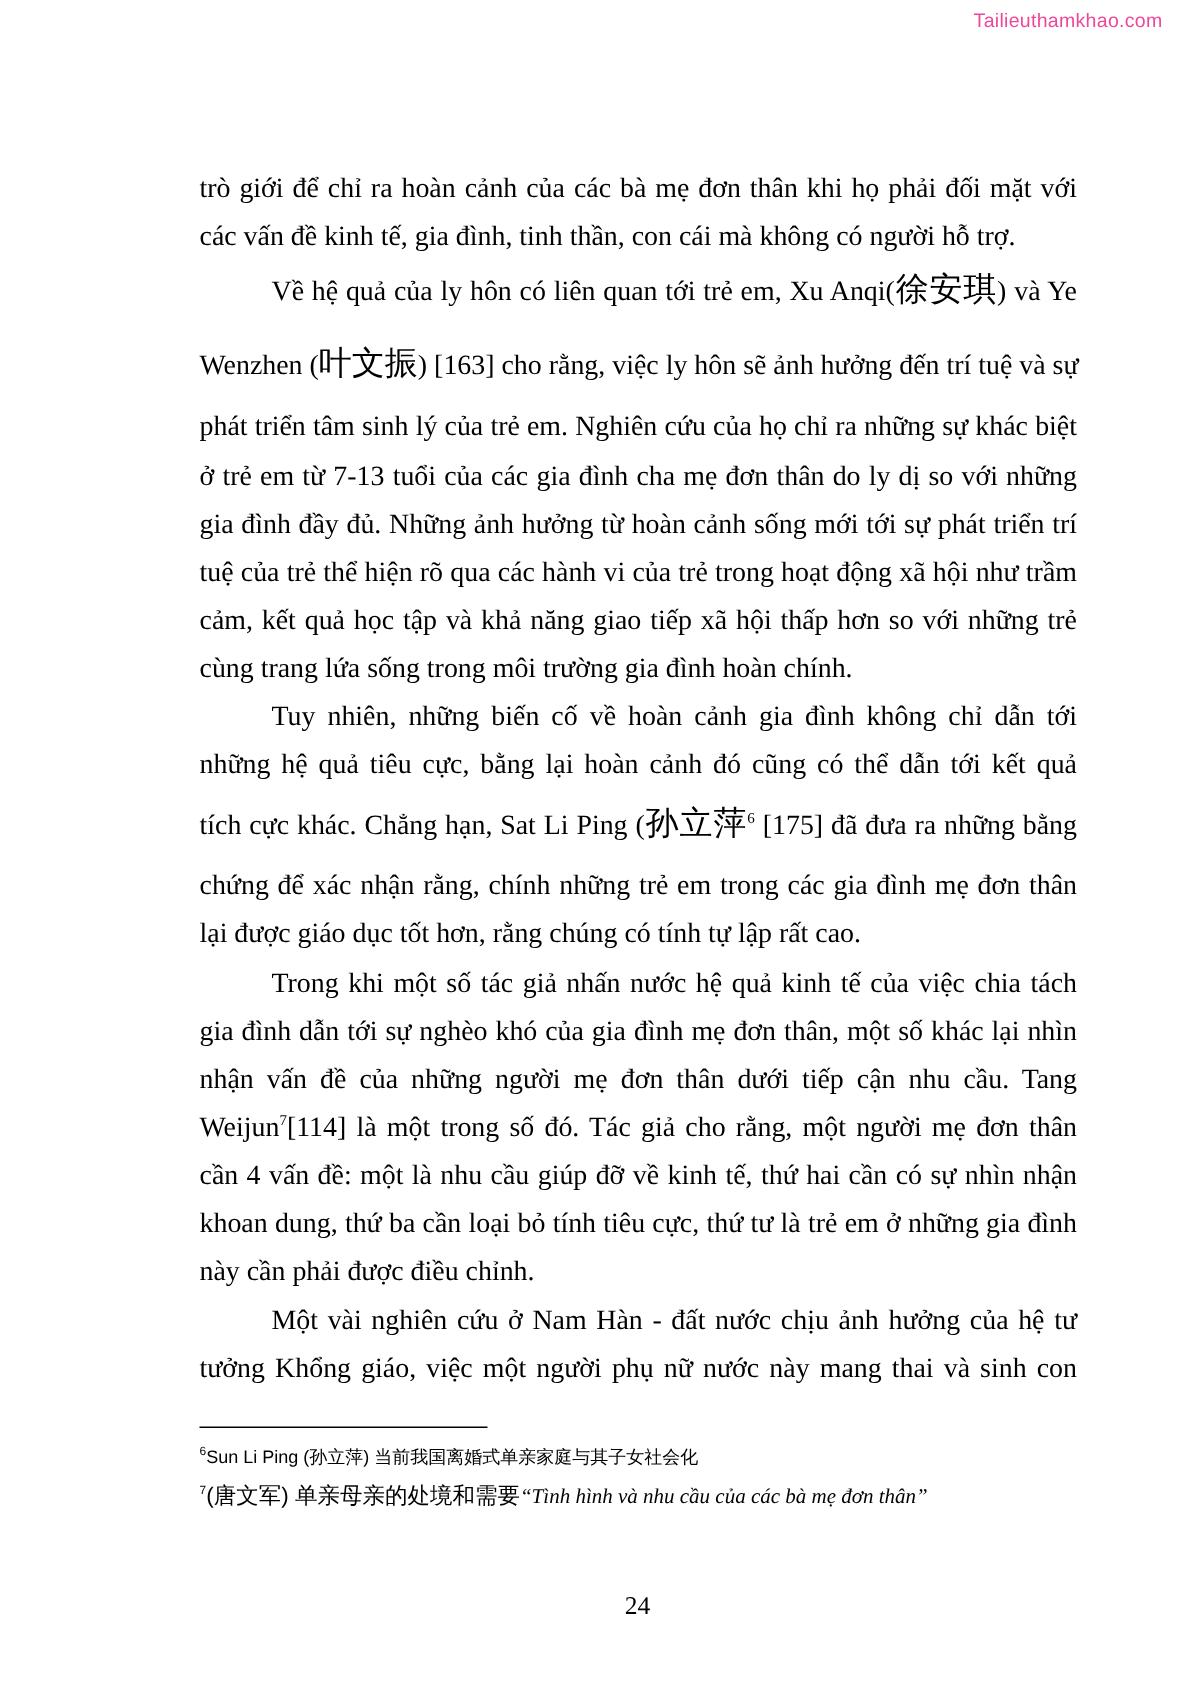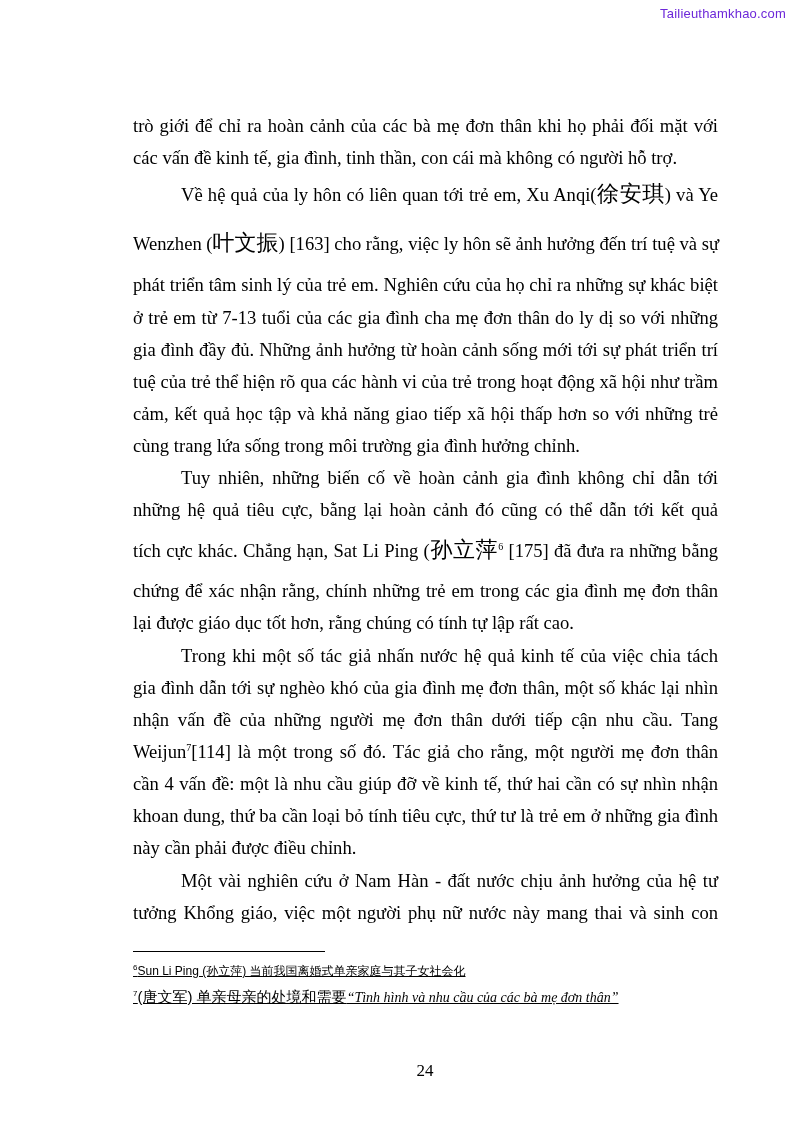--- a/index.html
+++ b/index.html
@@ -2,41 +2,40 @@
 <html><head>
 <meta charset="utf-8">
 <style>
   html, body { margin: 0; padding: 0; background: #ffffff; }
   body {
     width: 794px; height: 1123px; position: relative; overflow: hidden;
     font-family: "Liberation Serif", "DejaVu Serif", serif;
     color: #000;
   }
   .watermark {
-    position: absolute; top: 6px; right: 8px;
+    position: absolute; top: 6px; right: 19px;
     font-family: "Liberation Sans", "DejaVu Sans", sans-serif;
-    font-size: 13px; color: #6d28d9; letter-spacing: 0.2px;
+    font-size: 13px; color: #ec4899; letter-spacing: 0.2px;
   }
   .line {
     position: absolute; left: 133px; width: 585px;
     font-size: 18.6px; line-height: 22px; white-space: nowrap;
   }
   .justify { text-align: justify; text-align-last: justify; }
   .indent { left: 181px; width: 537px; }
   .cjk { font-family: "DejaVu Sans", sans-serif; font-size: 22px; }
   sup { font-size: 10px; vertical-align: super; line-height: 0; }
   .fn-rule {
     position: absolute; left: 133px; top: 951px; width: 192px; height: 1px;
     background: #000;
   }
   .footnote {
     position: absolute; left: 133px; white-space: nowrap;
     font-family: "Liberation Sans", "DejaVu Sans", sans-serif;
     font-size: 12px;
-    text-decoration: underline;
   }
   .footnote sup { font-size: 8px; }
   .fn-italic { font-family: "Liberation Serif", serif; font-style: italic; font-size: 14px; }
   .fn2 { font-size: 15px; }
   .page-number {
     position: absolute; top: 1061px; left: 0; width: 850px; text-align: center;
     font-size: 17px;
   }
 </style>
 </head>
@@ -50,21 +49,21 @@
 
   <div class="line indent justify" style="top:183px"><span>Về hệ quả của ly hôn có liên quan tới trẻ em,  Xu Anqi(</span><span class="cjk">徐安琪</span><span>) và Ye</span></div>
 
   <div class="line justify" style="top:232px"><span>Wenzhen (</span><span class="cjk">叶文振</span><span>) [163] cho rằng, việc ly hôn sẽ ảnh hưởng đến trí tuệ và sự</span></div>
 
   <div class="line justify" style="top:274px">phát triển tâm sinh lý của trẻ em. Nghiên cứu của họ chỉ ra những sự khác biệt</div>
   <div class="line justify" style="top:307px">ở trẻ em từ 7-13 tuổi của các gia đình cha mẹ đơn thân do ly dị so với những</div>
   <div class="line justify" style="top:339px">gia đình đầy đủ. Những ảnh hưởng từ hoàn cảnh sống mới tới sự phát triển trí</div>
   <div class="line justify" style="top:371px">tuệ của trẻ thể hiện rõ qua các hành vi của trẻ trong hoạt động xã hội như trầm</div>
   <div class="line justify" style="top:403px">cảm, kết quả học tập và khả năng giao tiếp xã hội thấp hơn so với những trẻ</div>
-  <div class="line" style="top:435px">cùng trang lứa sống trong môi trường gia đình hưởng chỉnh.</div>
+  <div class="line" style="top:435px">cùng trang lứa sống trong môi trường gia đình hoàn chính.</div>
 
   <div class="line indent justify" style="top:467px">Tuy nhiên, những biến cố về hoàn cảnh gia đình không chỉ dẫn tới</div>
   <div class="line justify" style="top:499px">những hệ quả tiêu cực, bằng lại hoàn cảnh đó cũng có thể dẫn tới kết quả</div>
 
   <div class="line justify" style="top:539px"><span>tích cực khác. Chẳng hạn, Sat Li Ping (</span><span class="cjk">孙立萍</span><sup>6</sup><span> [175] đã đưa ra những bằng</span></div>
 
   <div class="line justify" style="top:580px">chứng để xác nhận rằng, chính những trẻ em trong các gia đình mẹ đơn thân</div>
   <div class="line" style="top:612px">lại được giáo dục tốt hơn, rằng chúng có tính  tự lập rất cao.</div>
 
   <div class="line indent justify" style="top:645px">Trong khi một số tác giả nhấn nước hệ quả kinh tế của việc chia tách</div>

